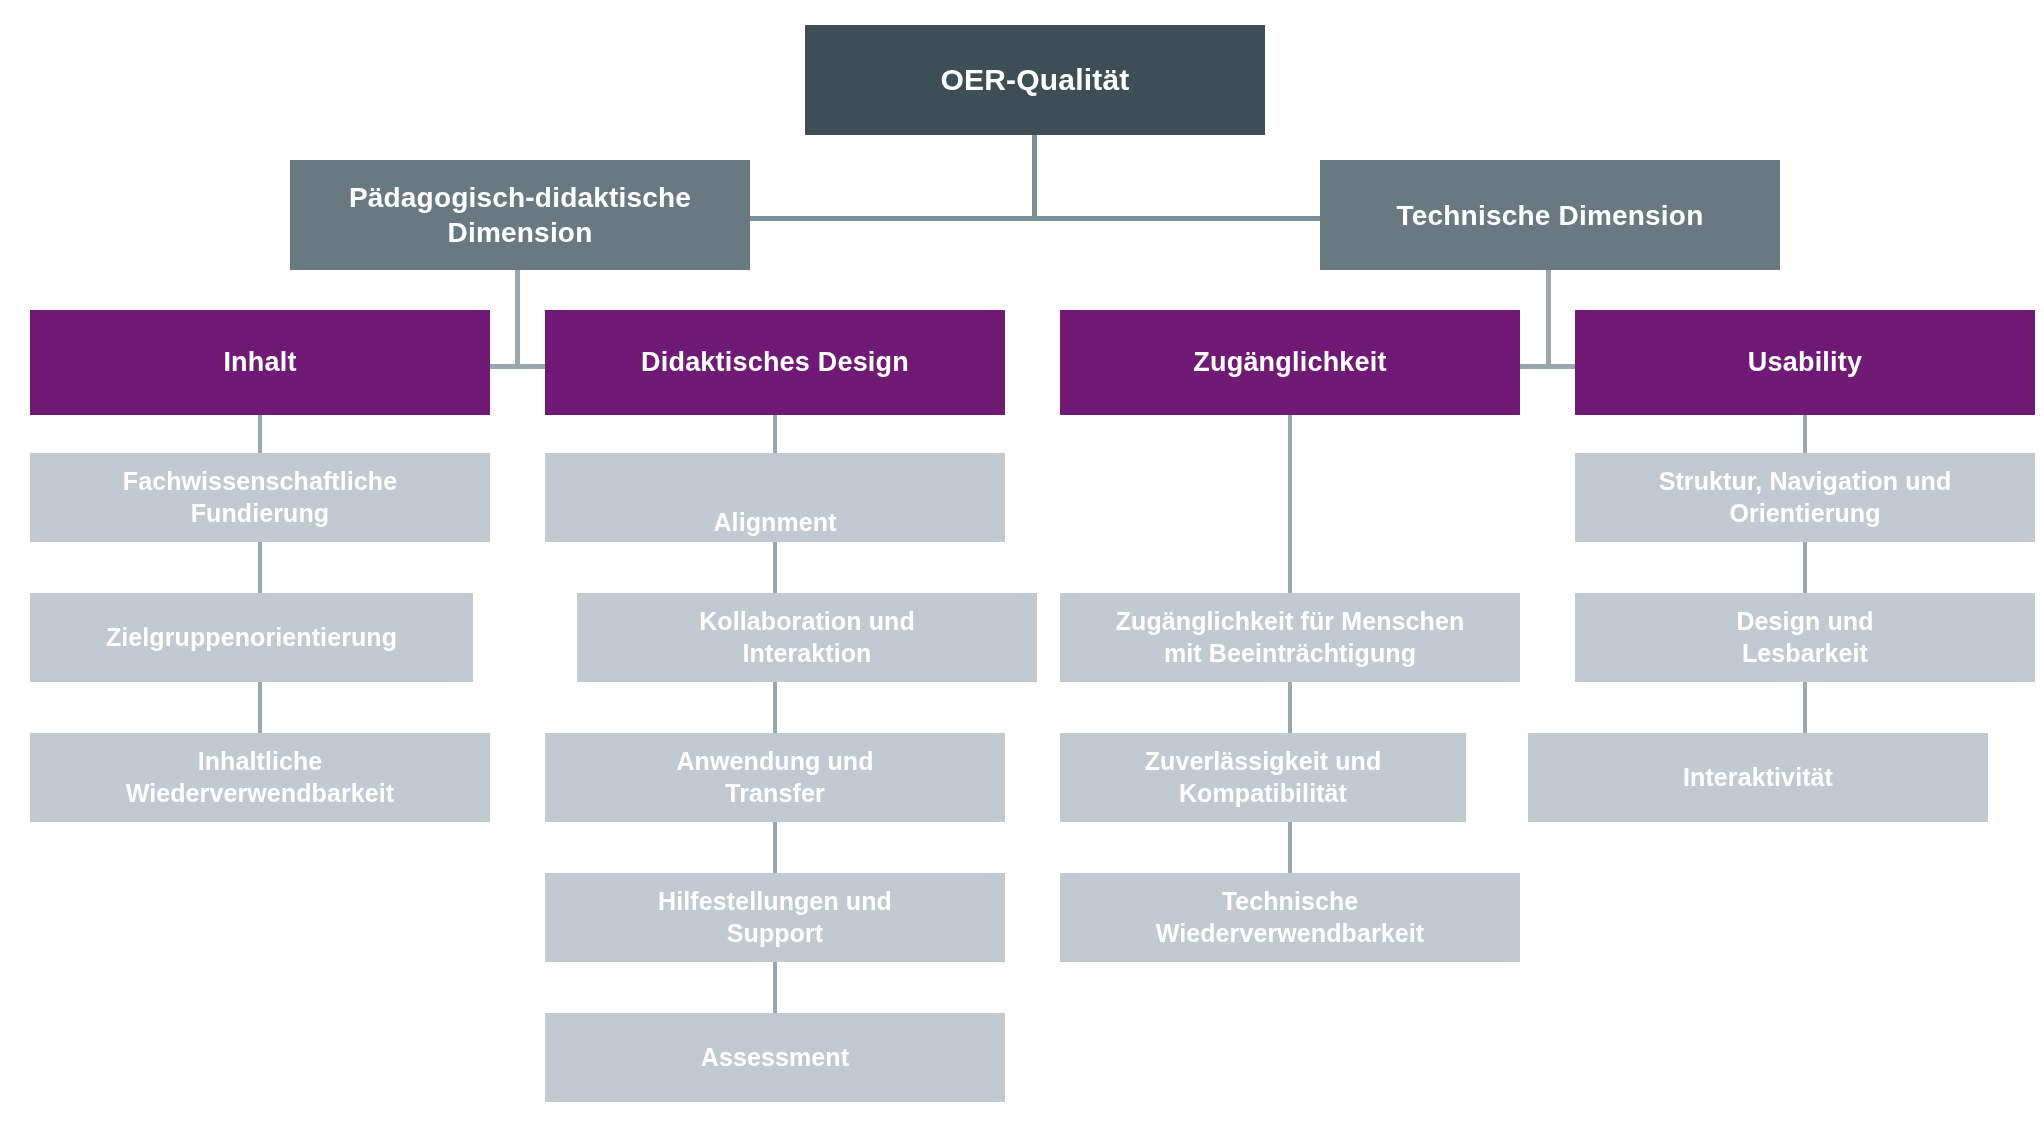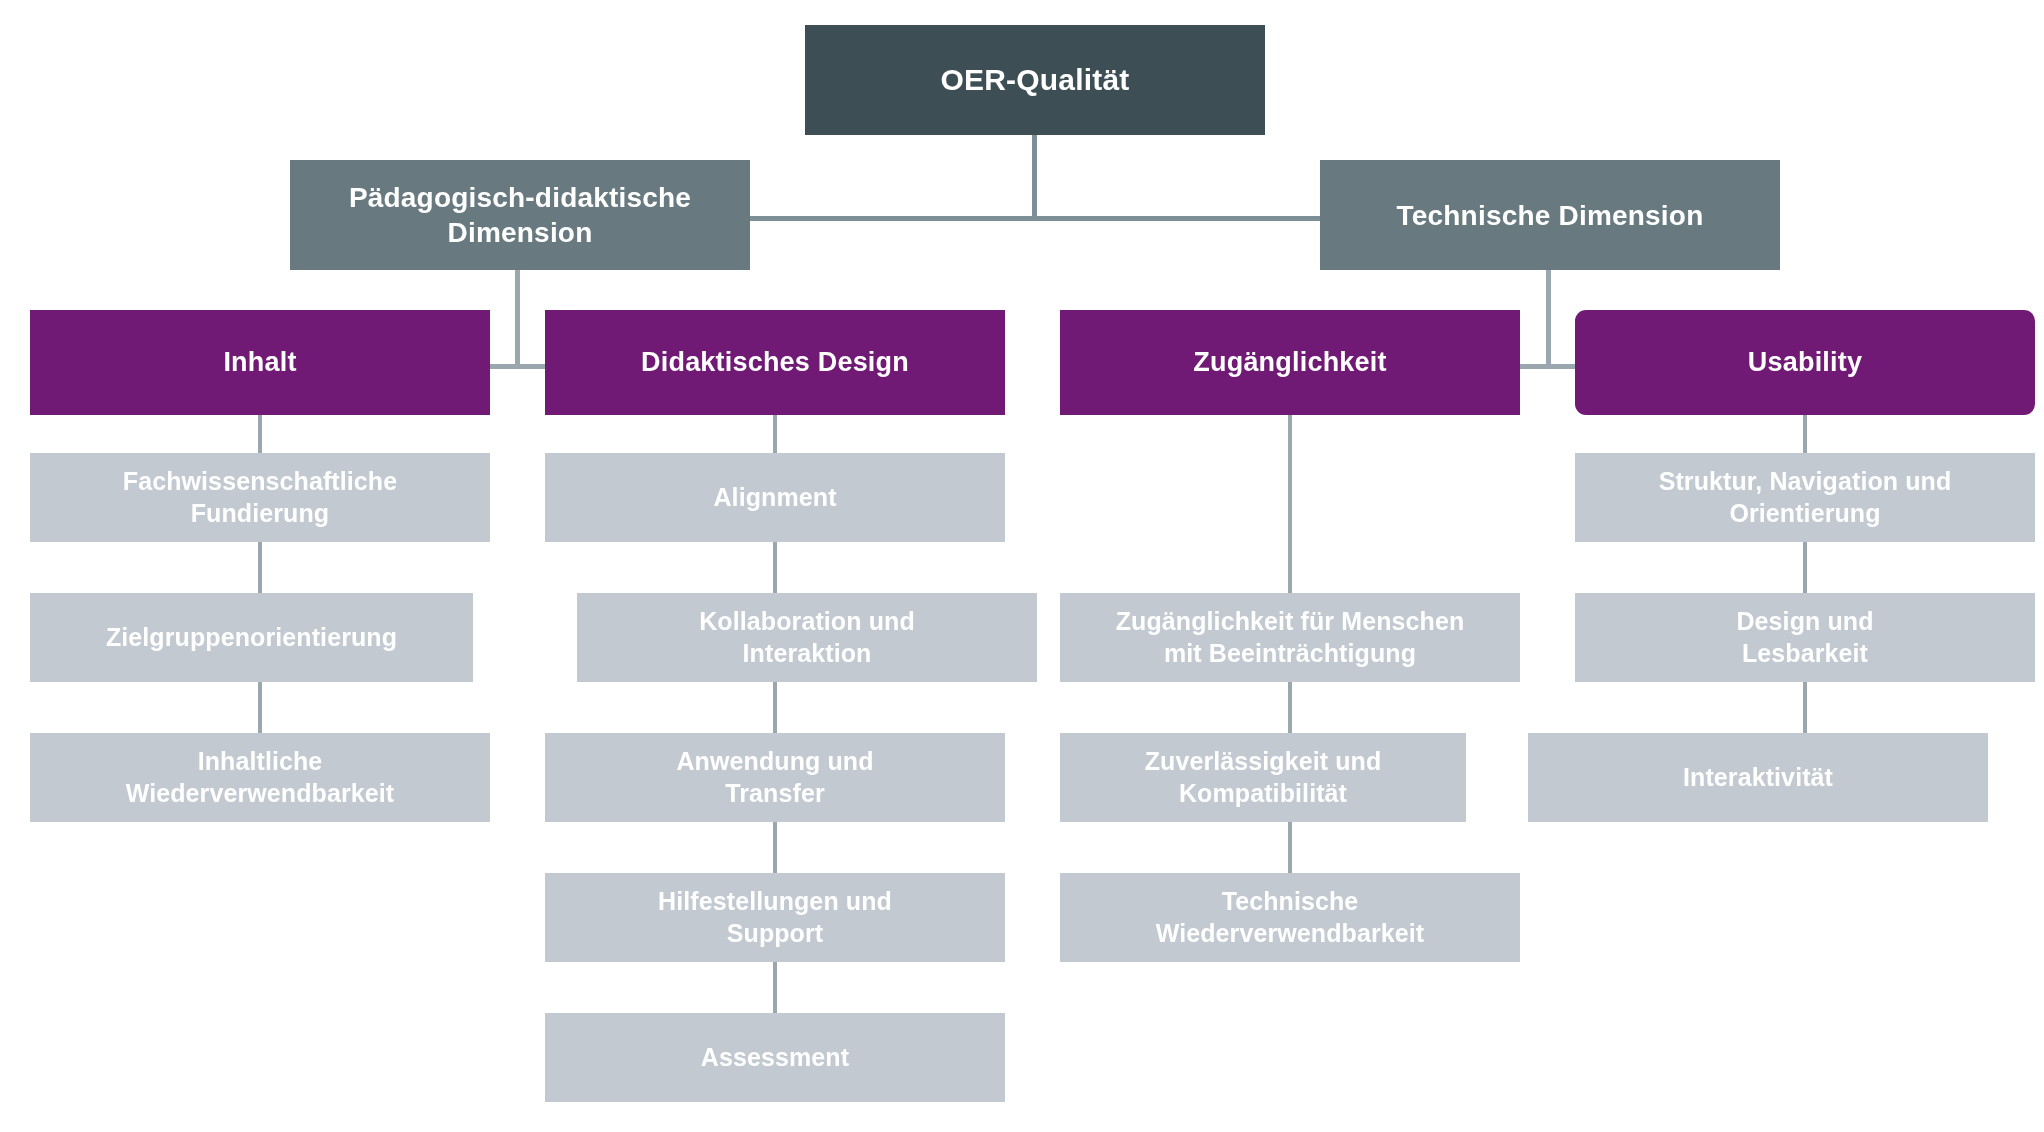--- a/index.html
+++ b/index.html
@@ -85,37 +85,37 @@
 
   <div class="node tier-cat" style="left:30px; top:310px; width:460px; height:105px;">
     <span class="label">Inhalt</span>
   </div>
   <div class="node tier-cat" style="left:545px; top:310px; width:460px; height:105px;">
     <span class="label">Didaktisches Design</span>
   </div>
   <div class="node tier-cat" style="left:1060px; top:310px; width:460px; height:105px;">
     <span class="label">Zugänglichkeit</span>
   </div>
-  <div class="node tier-cat" style="left:1575px; top:310px; width:460px; height:105px;border-radius:11px;">
+  <div class="node tier-cat" style="left:1575px; top:310px; width:460px; height:105px;">
     <span class="label">Usability</span>
   </div>
 
   <div class="node tier-leaf" style="left:30px; top:453px; width:460px; height:89px;">
     <span class="label">Fachwissenschaftliche
 Fundierung</span>
   </div>
   <div class="node tier-leaf" style="left:30px; top:593px; width:443px; height:89px;">
     <span class="label">Zielgruppenorientierung</span>
   </div>
   <div class="node tier-leaf" style="left:30px; top:733px; width:460px; height:89px;">
     <span class="label">Inhaltliche
 Wiederverwendbarkeit</span>
   </div>
 
-  <div class="node tier-leaf" style="left:545px; top:453px; width:460px; height:89px;">
+  <div class="node tier-leaf" style="left:545px; top:453px; width:460px; height:89px;align-items:flex-end;">
     <span class="label">Alignment</span>
   </div>
   <div class="node tier-leaf" style="left:545px; top:593px; width:460px; height:89px;margin-left:32px;">
     <span class="label">Kollaboration und
 Interaktion</span>
   </div>
   <div class="node tier-leaf" style="left:545px; top:733px; width:460px; height:89px;">
     <span class="label">Anwendung und
 Transfer</span>
   </div>

